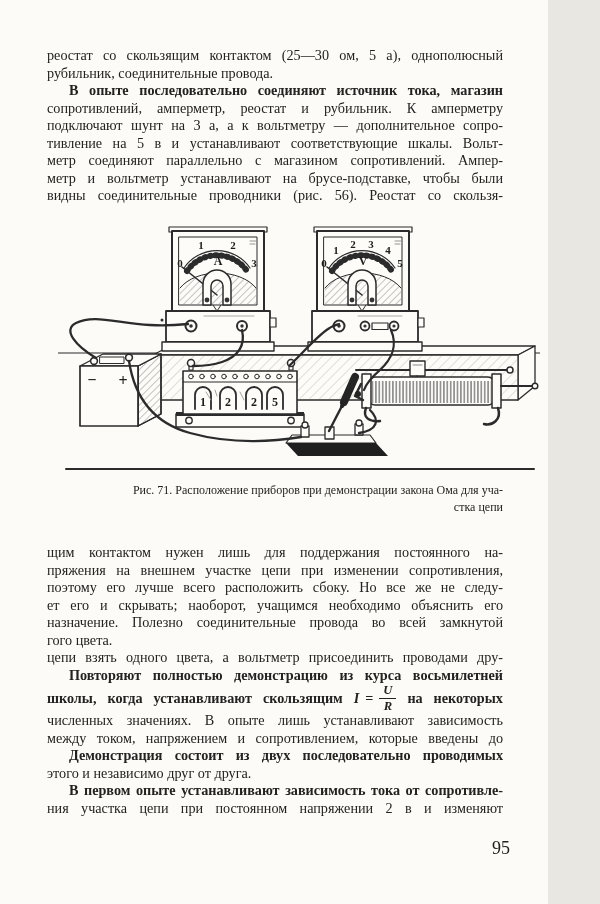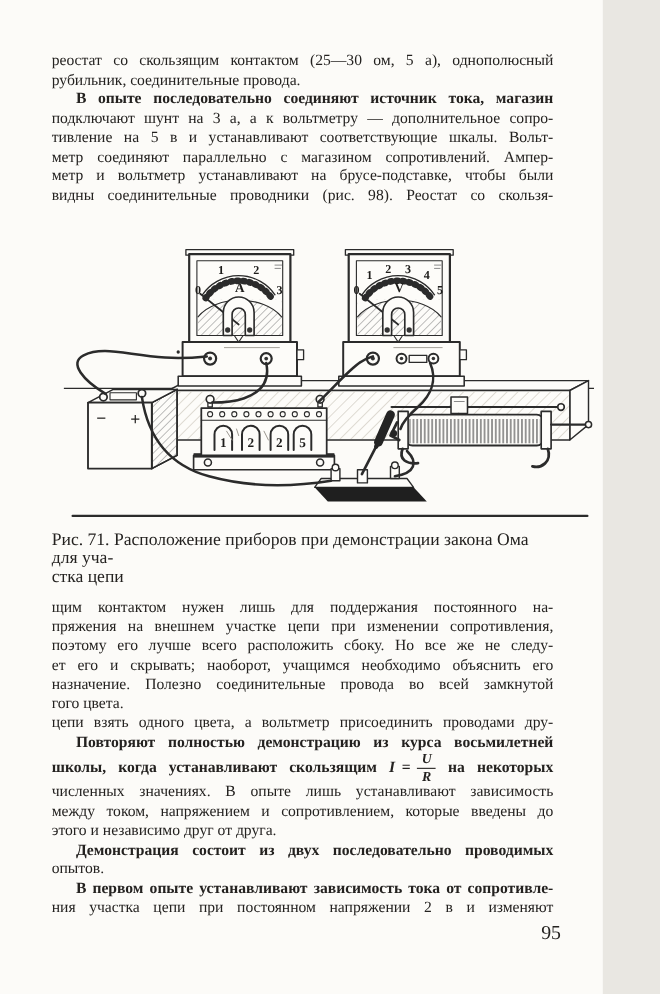--- a/index.html
+++ b/index.html
@@ -25,45 +25,46 @@
     font-weight:bold;
   }
   .feq{display:inline-flex;align-items:center;gap:6px;}
   .var{font-style:italic;}
   .frac{display:inline-flex;flex-direction:column;align-items:center;
         font-size:12.6px;line-height:1.12;font-style:italic;}
   .frac .num{border-bottom:1.3px solid #242220;padding:0 4px 0.5px;}
   .frac .den{padding-top:0.5px;}
   #caption{
     position:absolute;top:482px;left:47px;right:45px;
-    text-align:left;font-size:16px;line-height:17px;
+    text-align:right;font-size:12px;line-height:17px;
   }
   #figure{position:absolute;top:224px;left:58px;width:482px;height:252px;}
   #page-number{
     position:absolute;top:838px;left:492px;font-size:18px;
   }
   svg text{
     font-family:"Liberation Serif","DejaVu Serif",serif;
     fill:#1e1d1b;stroke:none;font-weight:bold;text-anchor:middle;
   }
 </style>
 </head>
 <body>
 
 <div class="page">
 
   <div class="textblock" id="top-text">
     <div class="jl">реостат со скользящим контактом (25—30 ом, 5 а), однополюсный</div>
     <div class="jl last">рубильник, соединительные провода.</div>
     <div class="jl first">В опыте последовательно соединяют источник тока, магазин</div>
+    <div class="jl">сопротивлений, амперметр, реостат и рубильник. К амперметру</div>
     <div class="jl">подключают шунт на 3 а, а к вольтметру — дополнительное сопро-</div>
     <div class="jl">тивление на 5 в и устанавливают соответствующие шкалы. Вольт-</div>
     <div class="jl">метр соединяют параллельно с магазином сопротивлений. Ампер-</div>
     <div class="jl">метр и вольтметр устанавливают на брусе-подставке, чтобы были</div>
-    <div class="jl">видны соединительные проводники (рис. 98). Реостат со скользя-</div>
+    <div class="jl">видны соединительные проводники (рис. 56). Реостат со скользя-</div>
   </div>
 
   <svg id="figure" viewBox="0 0 482 252">
     <defs>
       <pattern id="hatch" patternUnits="userSpaceOnUse" width="5" height="5" patternTransform="rotate(45)">
         <line x1="0" y1="0" x2="0" y2="5" stroke="#8a8a8a" stroke-width="1"></line>
       </pattern>
       <pattern id="hatchL" patternUnits="userSpaceOnUse" width="7" height="7" patternTransform="rotate(45)">
         <line x1="0" y1="0" x2="0" y2="7" stroke="#c4bfb4" stroke-width="1"></line>
       </pattern>
@@ -267,24 +268,23 @@
         <span class="frac">
           <span class="num">U</span>
           <span class="den">R</span>
         </span>
       </span>
       <span>на</span>
       <span>некоторых</span>
     </div>
     <div class="jl">численных значениях. В опыте лишь устанавливают зависимость</div>
     <div class="jl">между током, напряжением и сопротивлением, которые введены до</div>
+    <div class="jl first">Демонстрация состоит из двух последовательно проводимых</div>
+
     <div class="jl last">этого и независимо друг от друга.</div>
-
-    <div class="jl first">Демонстрация состоит из двух последовательно проводимых</div>
-    <div class="jl last">опытов.</div>
 
     <div class="jl first">В первом опыте устанавливают зависимость тока от сопротивле-</div>
     <div class="jl">ния участка цепи при постоянном напряжении 2 в и изменяют</div>
   </div>
 
   <div id="page-number">95</div>
 
 </div>
 
 </body></html>

